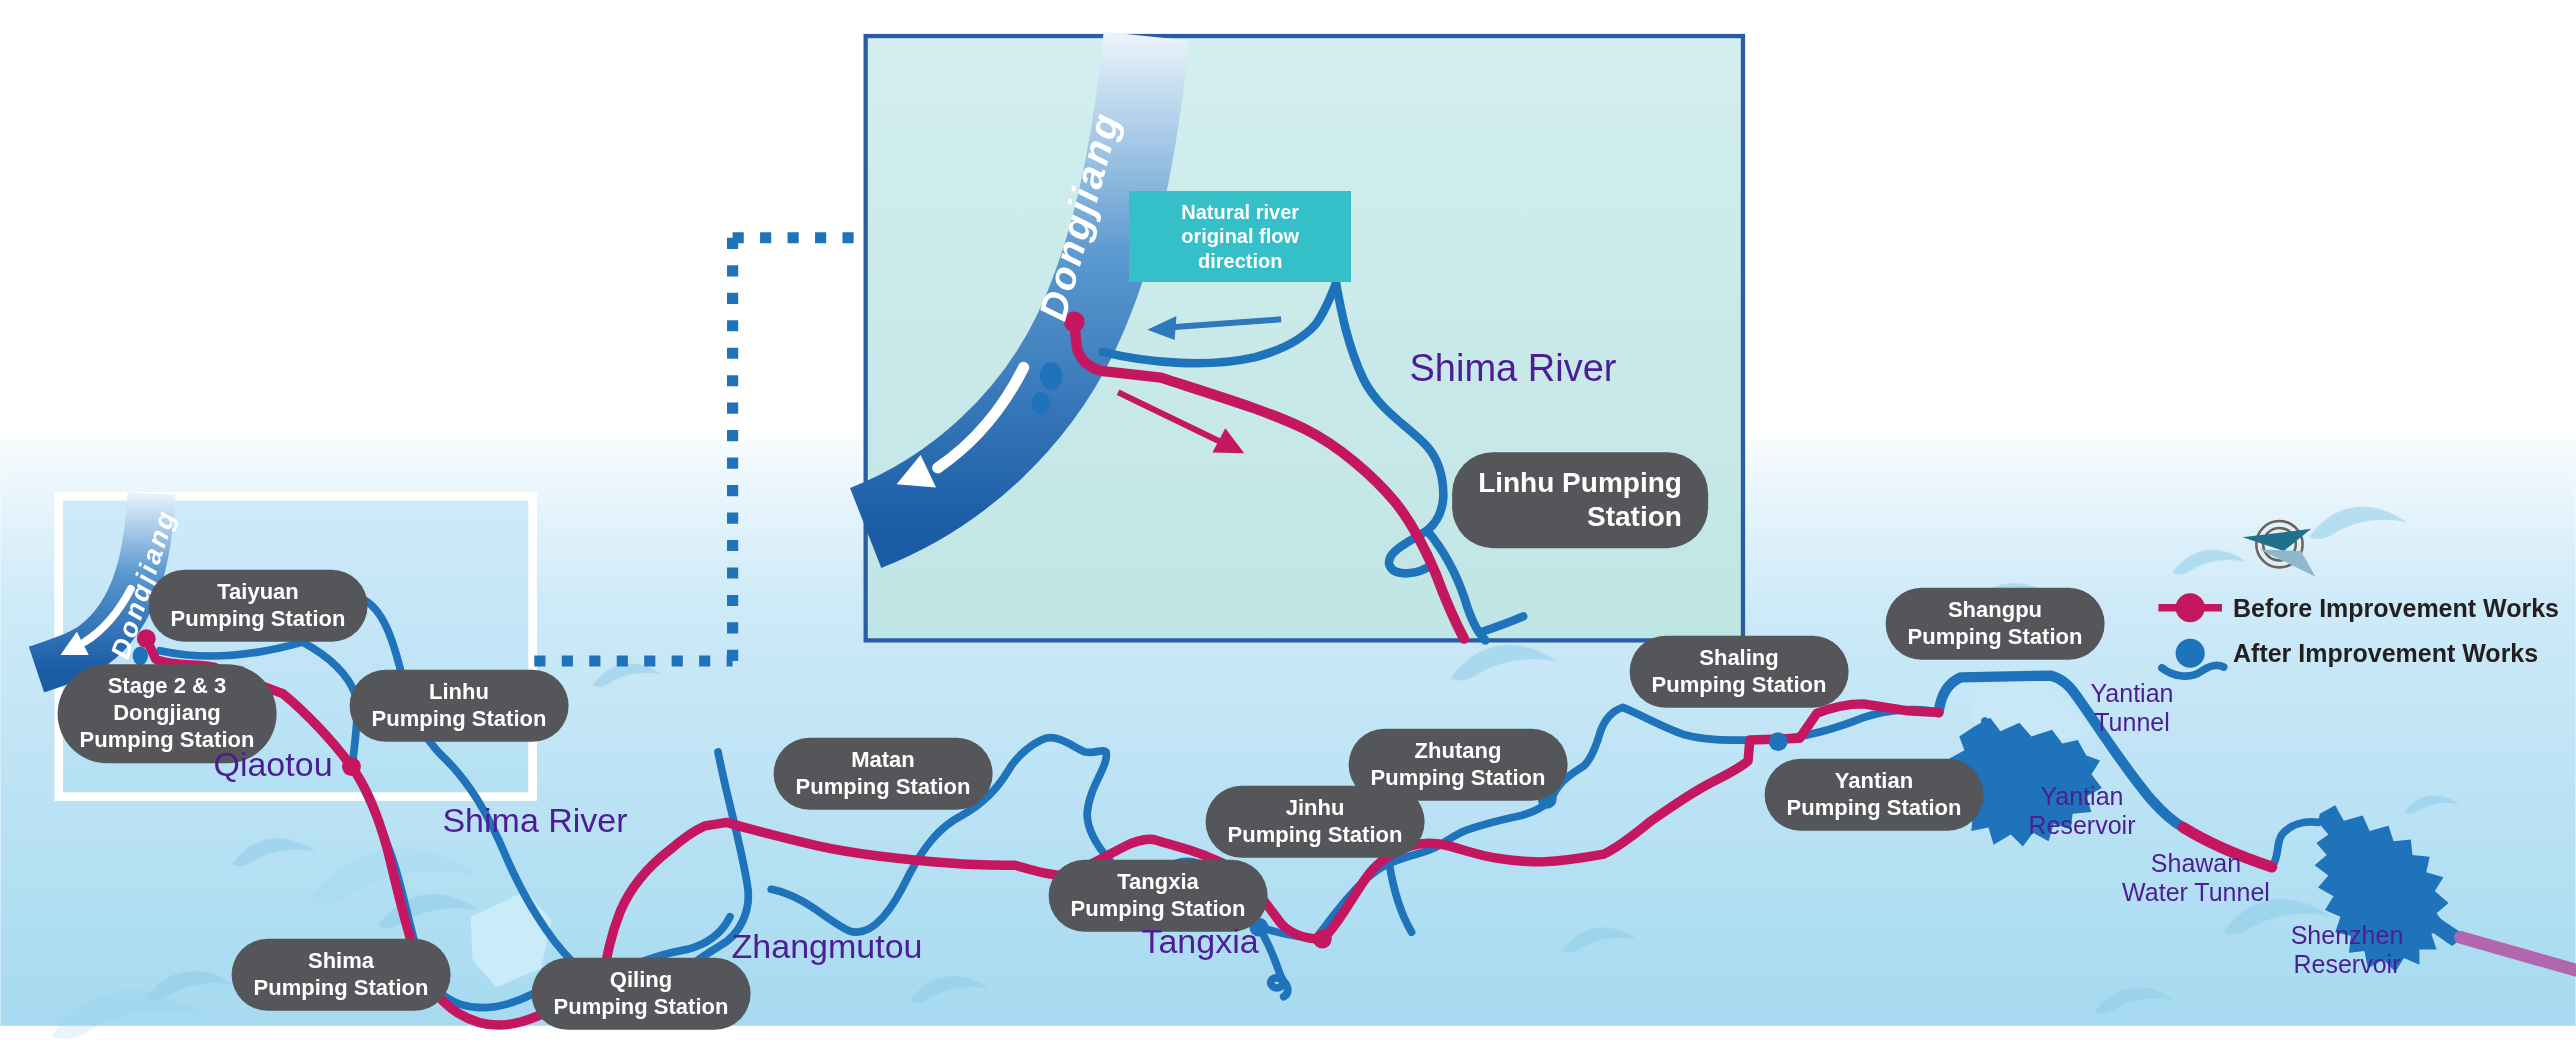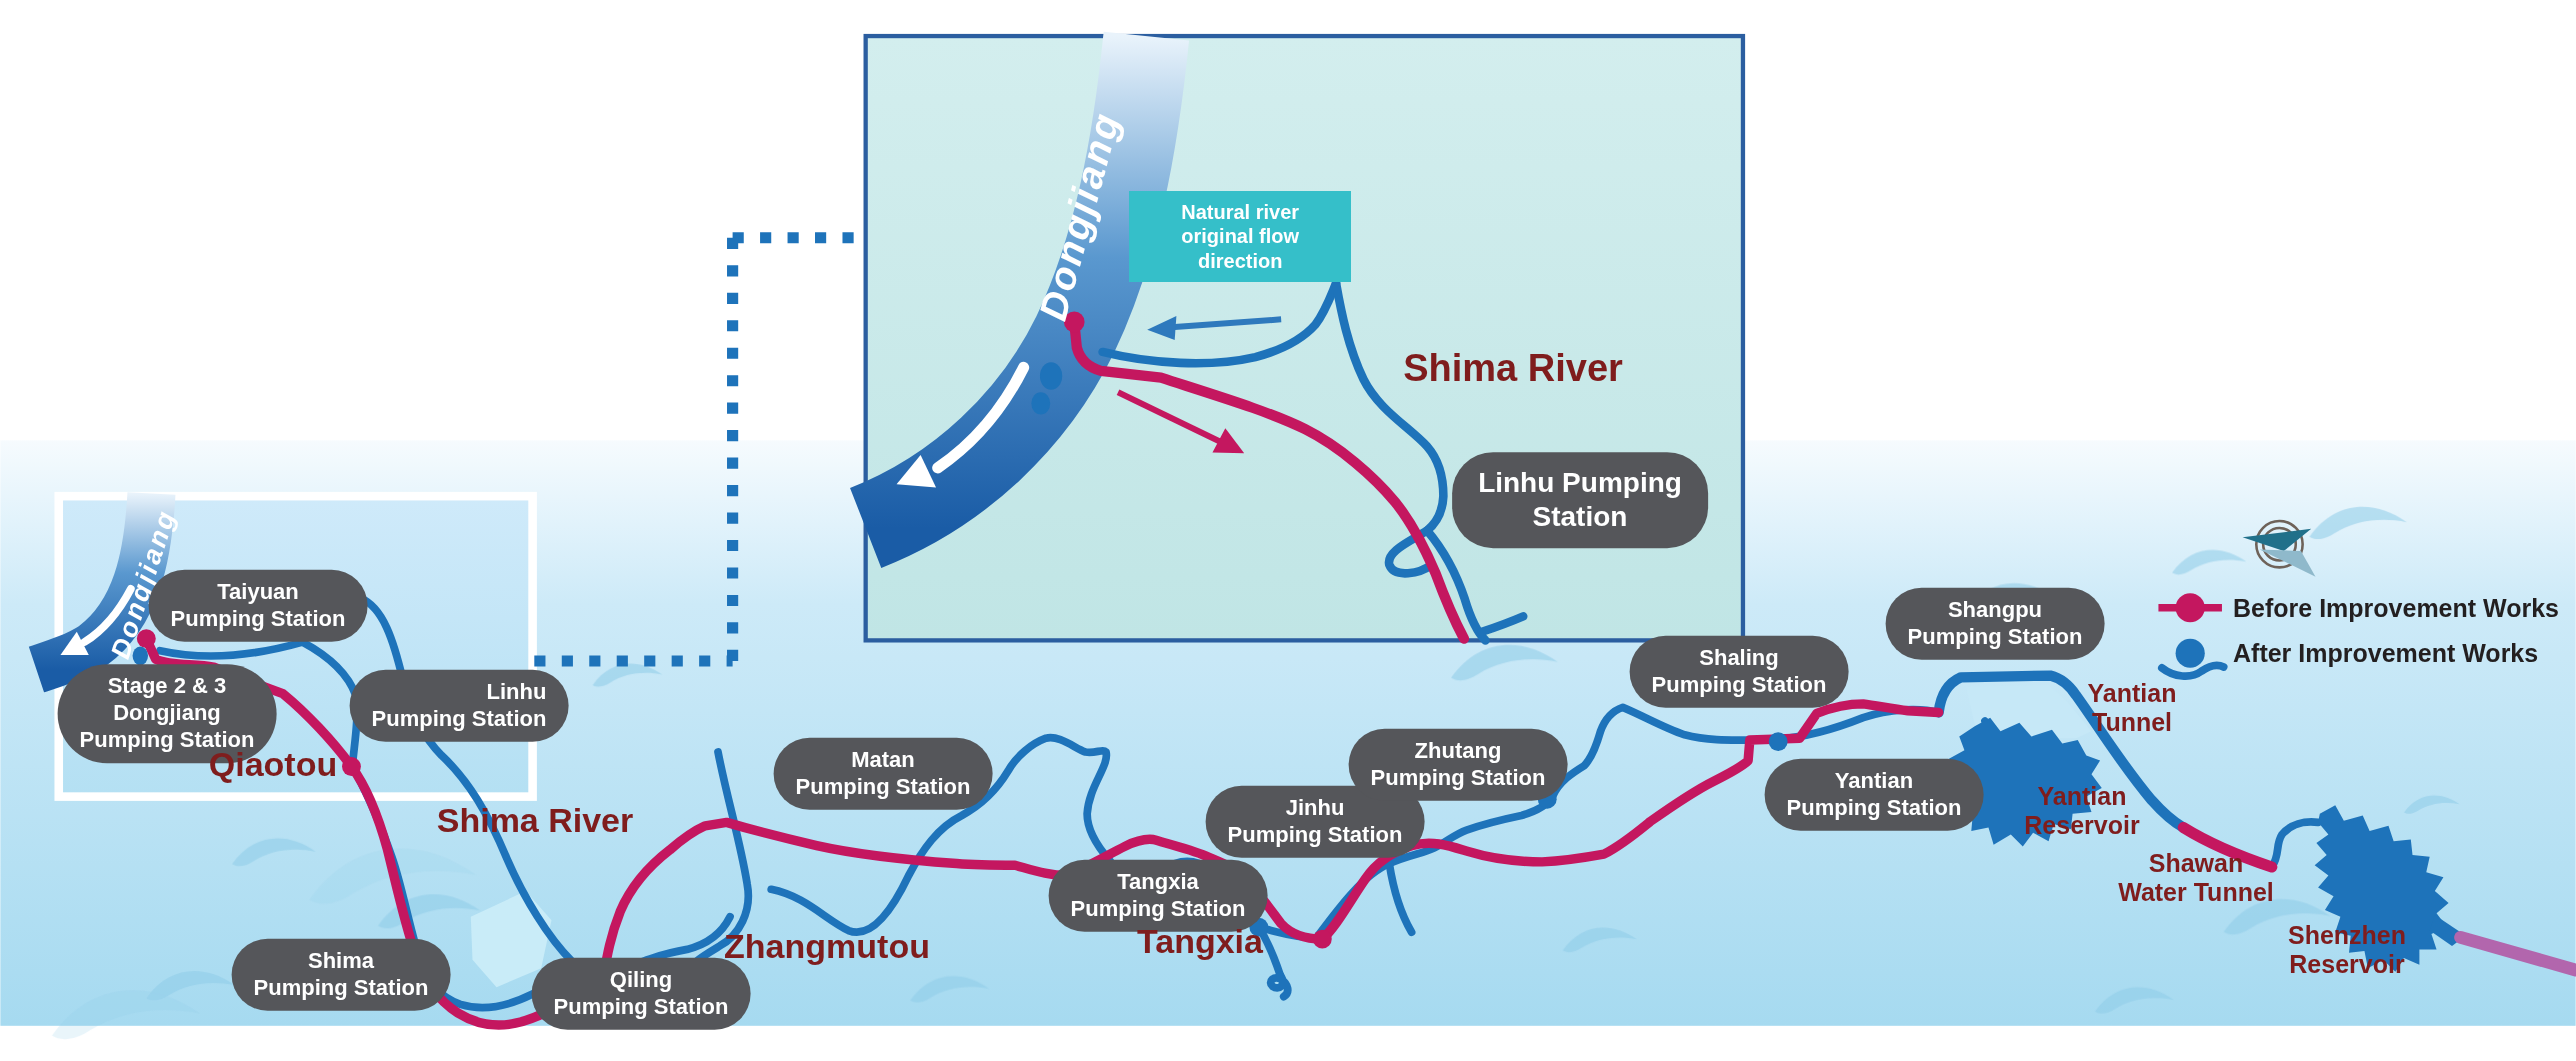--- a/index.html
+++ b/index.html
@@ -4,21 +4,21 @@
 <style>
   html,body{margin:0;padding:0;background:#fff;}
   .stage{position:relative;width:2576px;height:1061px;overflow:hidden;
          font-family:"Liberation Sans",sans-serif;background:#fff;}
   .stage svg{position:absolute;left:0;top:0;}
   .lbl{position:absolute;transform:translate(-50%,-50%);white-space:pre-line;text-align:center;}
   .pill{position:absolute;transform:translate(-50%,-50%);background:#55565a;color:#fff;
         font-weight:bold;font-size:22px;line-height:1.22;text-align:center;white-space:pre-line;
         padding:9.4px 22px;border-radius:858px;}
   .pill.inset{font-size:28px;padding:13.7px 26px;border-radius:41px;}
-  .place{color:#7f1d1d;font-weight:bold;font-size:34px;}
+  .place{color:#4c1d95;font-weight:normal;font-size:34px;}
   .place.sm{font-size:25px;line-height:1.15;}
   .callout{position:absolute;background:#35bfc9;color:#fff;font-weight:bold;text-align:center;
            white-space:pre-line;font-size:20px;line-height:1.23;padding:8.6px 5.2px;}
   .rivername{color:#fff;font-weight:bold;font-style:italic;letter-spacing:2.6px;}
   .legend-text{color:#231f20;font-weight:bold;font-size:25px;white-space:nowrap;
                position:absolute;transform:translate(0,-50%);}
 </style>
 </head>
 <body>
 
@@ -177,29 +177,29 @@
   </g>
 </svg>
 
 <div class="lbl rivername" style="left:144px;top:584px;font-size:27px;transform:translate(-50%,-50%) rotate(-72deg);">Dongjiang</div>
 <div class="lbl rivername" style="left:1080px;top:216px;font-size:39px;transform:translate(-50%,-50%) rotate(-75deg);">Dongjiang</div>
 
 <div class="callout" style="left:1129px;top:191px;width:212px;">Natural river
 original flow
 direction</div>
 <div class="lbl place" style="left:1513px;top:368px;font-size:38px;">Shima River</div>
-<div class="pill inset" style="left:1580px;top:500px;">Linhu Pumping
+<div class="pill inset" style="left:1580px;top:500px;text-align:right;">Linhu Pumping
 Station</div>
 
 <div class="pill" style="left:258px;top:606px;">Taiyuan
 Pumping Station</div>
 <div class="pill" style="left:167px;top:714px;">Stage 2 &amp; 3
 Dongjiang
 Pumping Station</div>
-<div class="pill" style="left:459px;top:706px;text-align:right;">Linhu
+<div class="pill" style="left:459px;top:706px;">Linhu
 Pumping Station</div>
 <div class="pill" style="left:341px;top:975px;text-align:center;">Shima
 Pumping Station</div>
 <div class="pill" style="left:641px;top:994px;">Qiling
 Pumping Station</div>
 <div class="pill" style="left:883px;top:774px;">Matan
 Pumping Station</div>
 <div class="pill" style="left:1158px;top:896px;">Tangxia
 Pumping Station</div>
 <div class="pill" style="left:1315px;top:822px;">Jinhu

